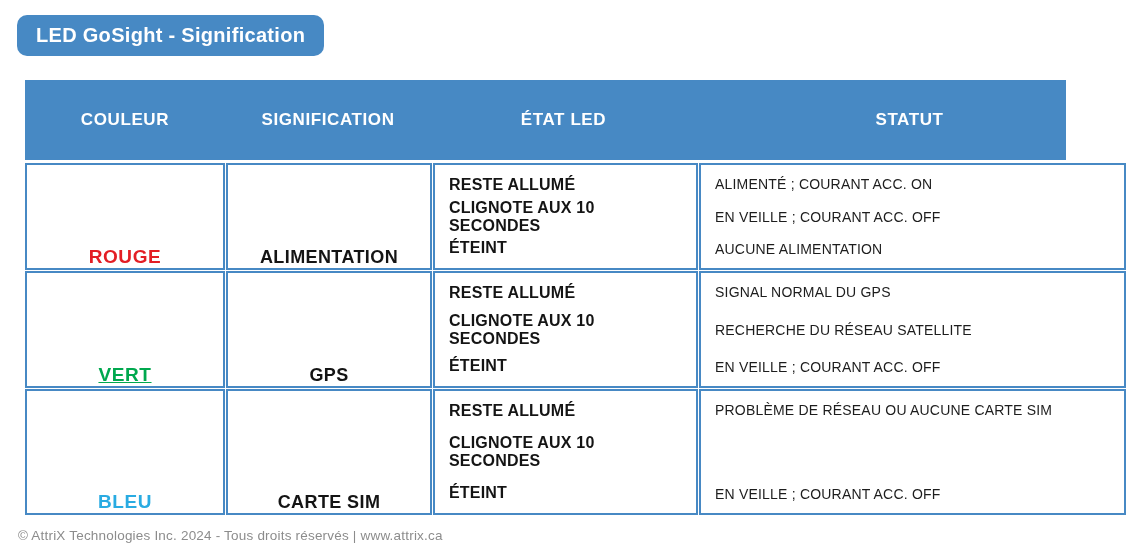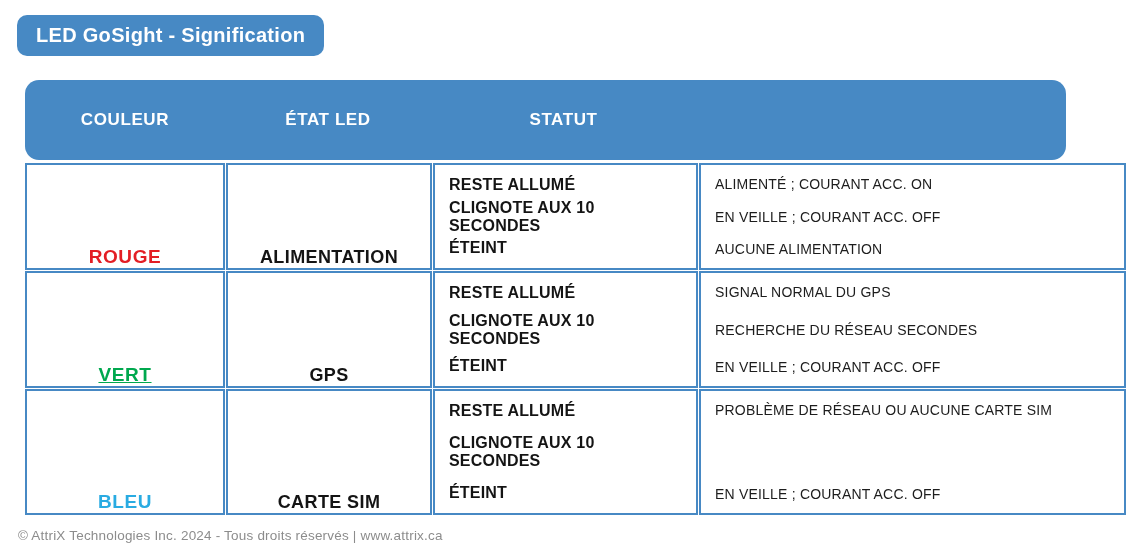--- a/index.html
+++ b/index.html
@@ -21,21 +21,20 @@
   }
 
   .table-wrap { position: absolute; left: 25px; top: 80px; width: 1098px; }
 
   .thead {
     display: grid;
     grid-template-columns: 200px 206px 265px 427px;
     background: #4789c4;
     height: 80px;
     width: 1041px;
-    border-radius: 14px;
   }
   .th {
     display: flex; align-items: center; justify-content: center;
     color: #ffffff; font-weight: 700; font-size: 17px;
     letter-spacing: 0.6px;
   }
 
   .tbody {
     display: grid;
     grid-template-columns: 200px 206px 265px 427px;
@@ -70,20 +69,21 @@
 <body>
 
 <div class="page">
 
   <div class="title-badge">LED GoSight - Signification</div>
 
   <div class="table-wrap">
 
     <div class="thead">
       <div class="th">COULEUR</div>
+      <div class="th">SIGNIFICATION</div>
       <div class="th">ÉTAT LED</div>
       <div class="th">STATUT</div>
     </div>
 
     <div class="tbody">
 
       <div class="td center">
         <span class="couleur-text" style="color: rgb(227, 30, 36);">ROUGE</span>
       </div>
       <div class="td center">
@@ -106,21 +106,21 @@
       <div class="td center">
         <span class="signification-text">GPS</span>
       </div>
       <div class="td lines">
         <div class="etat-line">RESTE ALLUMÉ</div>
         <div class="etat-line">CLIGNOTE AUX 10 SECONDES</div>
         <div class="etat-line">ÉTEINT</div>
       </div>
       <div class="td lines">
         <div class="statut-line">SIGNAL NORMAL DU GPS</div>
-        <div class="statut-line">RECHERCHE DU RÉSEAU SECONDES</div>
+        <div class="statut-line">RECHERCHE DU RÉSEAU SATELLITE</div>
         <div class="statut-line">EN VEILLE ; COURANT ACC. OFF</div>
       </div>
 
       <div class="td center">
         <span class="couleur-text" style="color: rgb(41, 171, 226);">BLEU</span>
       </div>
       <div class="td center">
         <span class="signification-text">CARTE SIM</span>
       </div>
       <div class="td lines">

